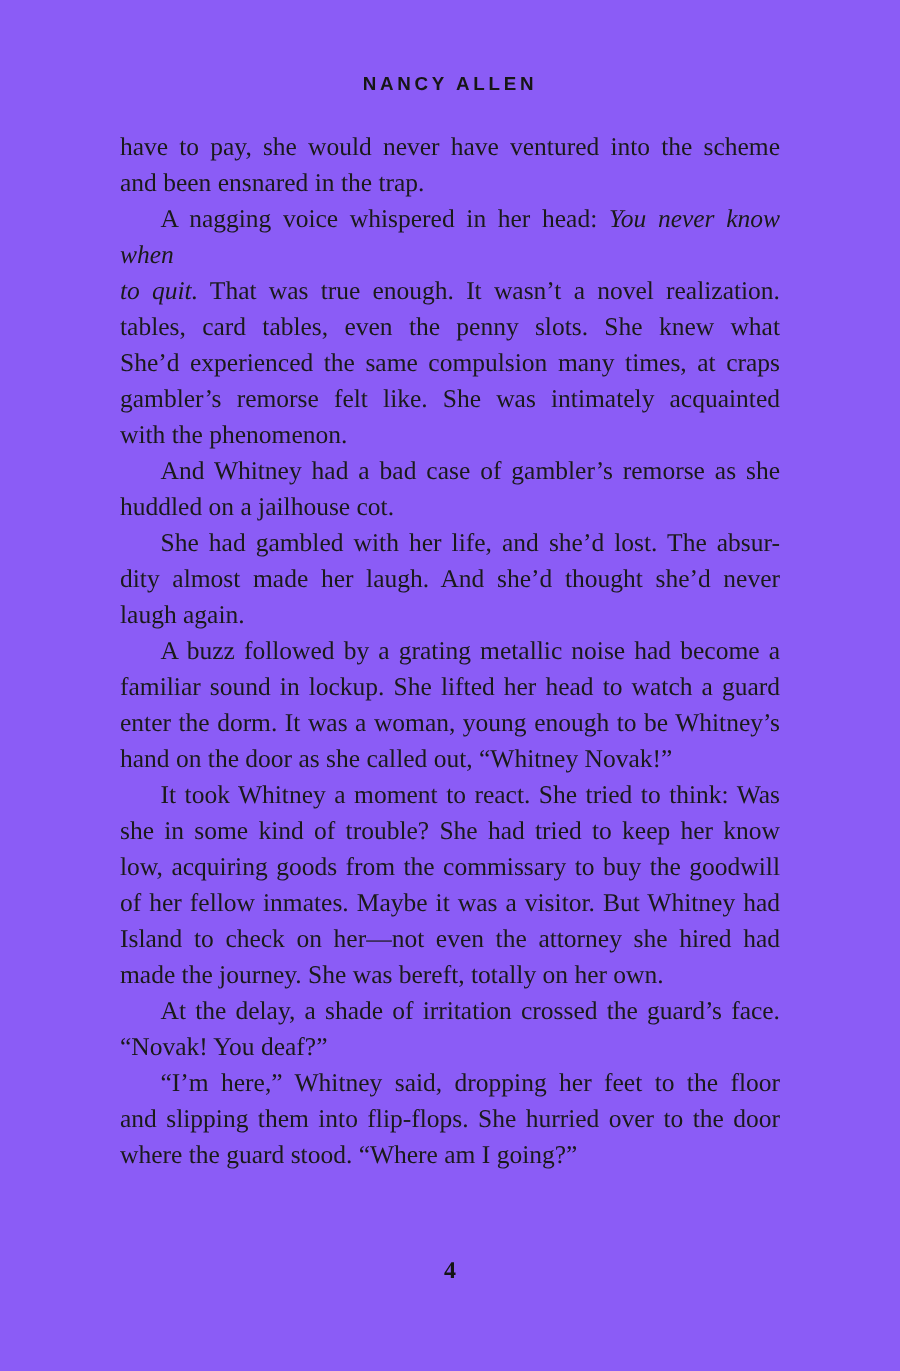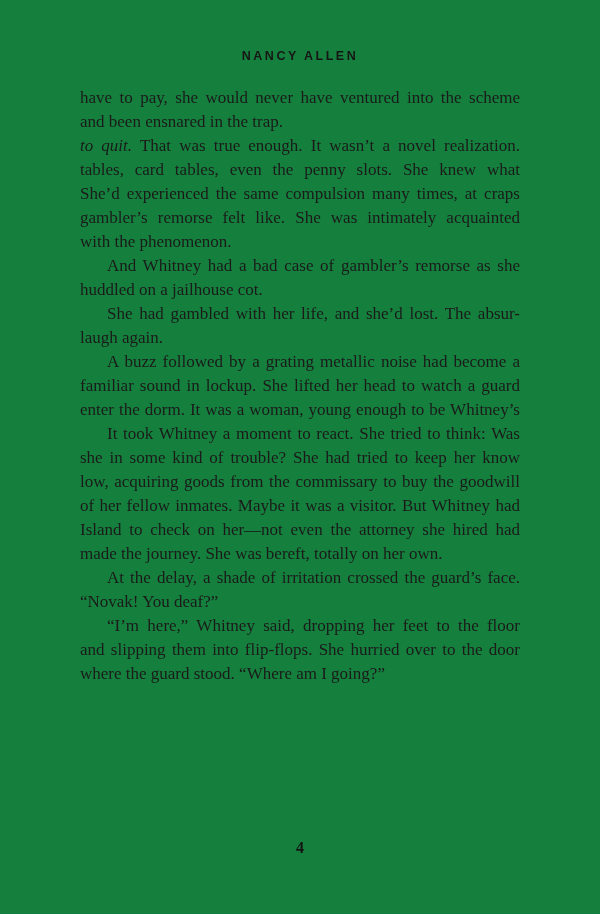--- a/index.html
+++ b/index.html
@@ -4,21 +4,21 @@
 <style>
   html, body {
     margin: 0;
     padding: 0;
     background: #ffffff;
   }
   .page {
     position: relative;
     width: 600px;
     height: 914px;
-    background: #15803d;
+    background: #8b5cf6;
     overflow: hidden;
   }
   .running-header {
     position: absolute;
     top: 49px;
     left: 0;
     width: 100%;
     text-align: center;
     font-family: "Liberation Sans", sans-serif;
     font-weight: bold;
@@ -66,38 +66,41 @@
 
 <div class="page">
   <div class="running-header">NANCY ALLEN</div>
 
   <div class="body-text">
       <div class="paragraph">
         <div class="line"><span class="seg">have to pay, she would never have ventured into the scheme</span></div>
         <div class="line last"><span class="seg">and been ensnared in the trap.</span></div>
       </div>
       <div class="paragraph">
+        <div class="line indent"><span class="seg">A nagging voice whispered in her head: </span><span class="seg italic">You never know when</span></div>
         <div class="line"><span class="seg italic">to quit.</span><span class="seg"> That was true enough. It wasn’t a novel realization.</span></div>
         <div class="line"><span class="seg">tables, card tables, even the penny slots. She knew what</span></div>
         <div class="line"><span class="seg">She’d experienced the same compulsion many times, at craps</span></div>
         <div class="line"><span class="seg">gambler’s remorse felt like. She was intimately acquainted</span></div>
         <div class="line last"><span class="seg">with the phenomenon.</span></div>
       </div>
       <div class="paragraph">
         <div class="line indent"><span class="seg">And Whitney had a bad case of gambler’s remorse as she</span></div>
         <div class="line last"><span class="seg">huddled on a jailhouse cot.</span></div>
       </div>
       <div class="paragraph">
         <div class="line indent"><span class="seg">She had gambled with her life, and she’d lost. The absur-</span></div>
+        <div class="line"><span class="seg">dity almost made her laugh. And she’d thought she’d never</span></div>
         <div class="line last"><span class="seg">laugh again.</span></div>
       </div>
       <div class="paragraph">
         <div class="line indent"><span class="seg">A buzz followed by a grating metallic noise had become a</span></div>
         <div class="line"><span class="seg">familiar sound in lockup. She lifted her head to watch a guard</span></div>
         <div class="line"><span class="seg">enter the dorm. It was a woman, young enough to be Whitney’s</span></div>
+        <div class="line last"><span class="seg">hand on the door as she called out, “Whitney Novak!”</span></div>
       </div>
       <div class="paragraph">
         <div class="line indent"><span class="seg">It took Whitney a moment to react. She tried to think: Was</span></div>
         <div class="line"><span class="seg">she in some kind of trouble? She had tried to keep her know</span></div>
         <div class="line"><span class="seg">low, acquiring goods from the commissary to buy the goodwill</span></div>
         <div class="line"><span class="seg">of her fellow inmates. Maybe it was a visitor. But Whitney had</span></div>
         <div class="line"><span class="seg">Island to check on her—not even the attorney she hired had</span></div>
         <div class="line last"><span class="seg">made the journey. She was bereft, totally on her own.</span></div>
       </div>
       <div class="paragraph">

